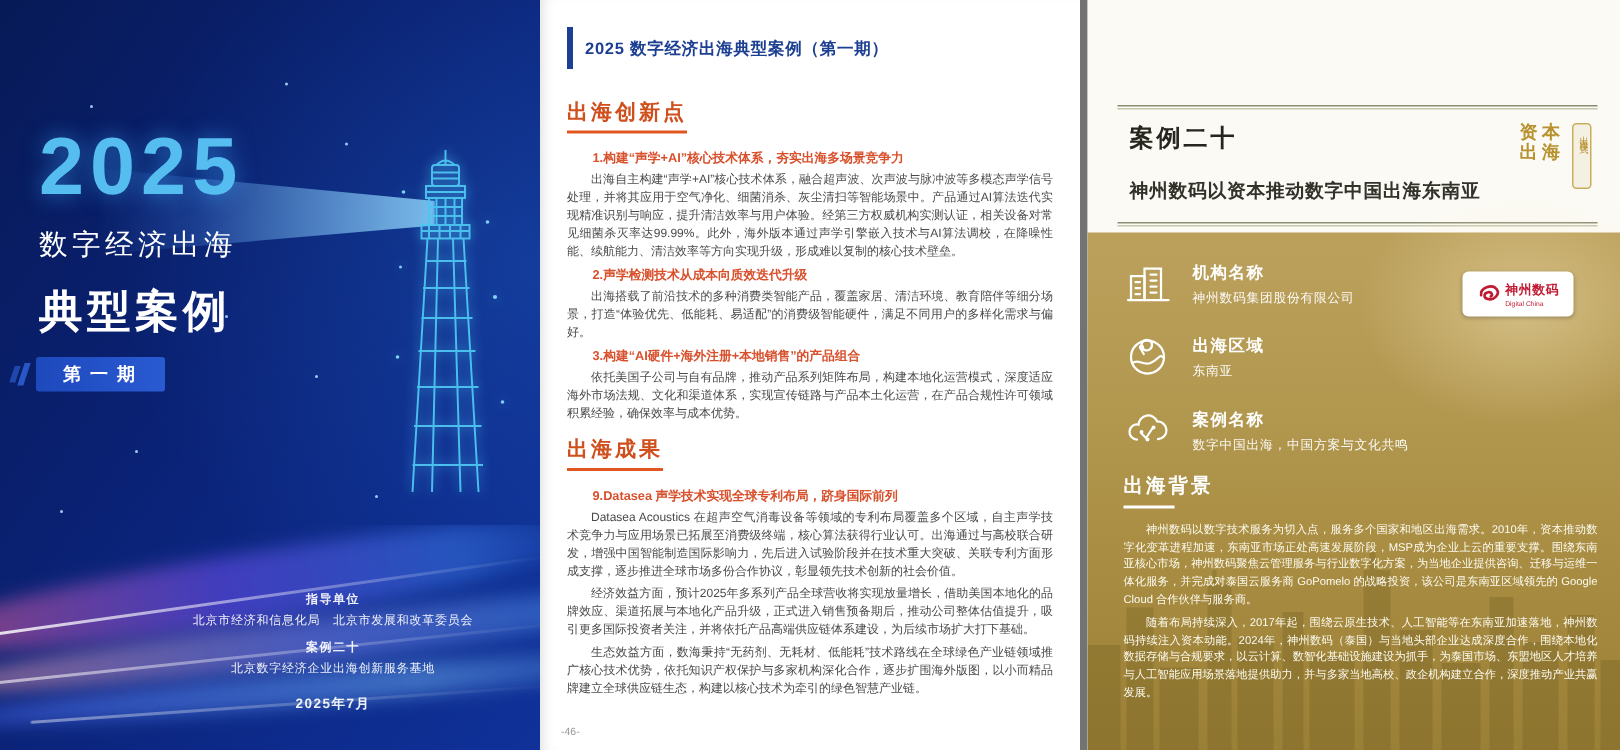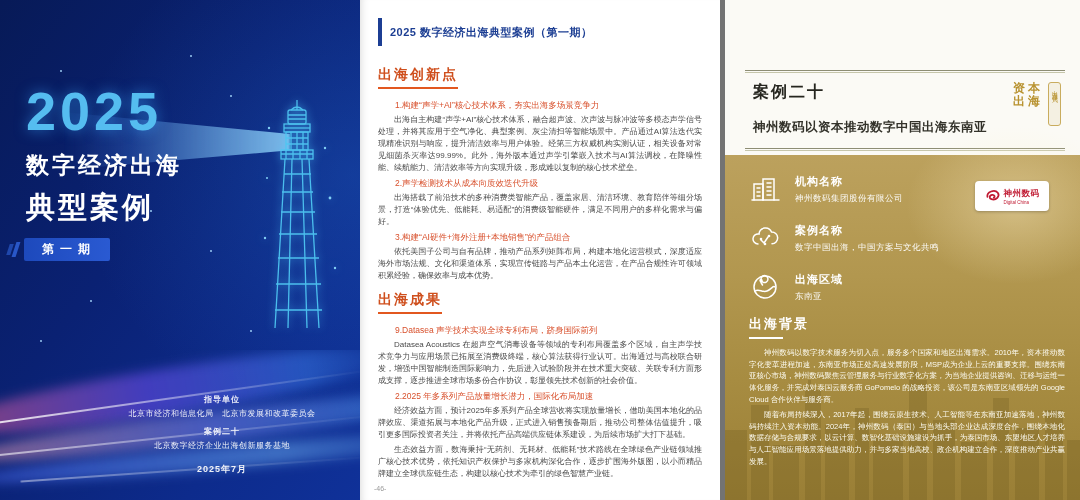--- a/index.html
+++ b/index.html
@@ -25,42 +25,42 @@
         background:linear-gradient(90deg, rgba(80,110,255,.5), rgba(120,190,255,.45) 60%, transparent); }
   .wline { position:absolute; height:2px; border-radius:2px; filter:blur(.4px);
            background:linear-gradient(90deg, rgba(255,255,255,.85), rgba(255,255,255,.15) 80%, transparent); }
   .w1 { left:-10px; top:46px; width:380px; transform:rotate(-8deg); }
   .w2 { left:-10px; top:84px; width:400px; transform:rotate(-6deg); opacity:.7; }
   .w3 { left:20px; top:118px; width:360px; transform:rotate(-4deg); opacity:.5; }
   .dots { position:absolute; inset:0; }
   .dot { position:absolute; width:2px; height:2px; border-radius:50%; background:rgba(170,220,255,.9); }
   .cover-year { position:absolute; left:26px; top:80px; font-size:54px; font-weight:800; letter-spacing:4px;
                 color:#55bdf0; text-shadow:0 0 14px rgba(60,170,255,.55); }
-  .cover-t1 { position:absolute; left:26px; top:150px; font-size:23px; font-weight:700; color:#ffffff; letter-spacing:3px; }
+  .cover-t1 { position:absolute; left:26px; top:150px; font-size:19px; font-weight:400; color:#ffffff; letter-spacing:3px; }
   .cover-t2 { position:absolute; left:26px; top:188px; font-size:29px; font-weight:800; color:#ffffff; letter-spacing:3px; }
   .issue { position:absolute; left:8px; top:238px; display:flex; align-items:center; }
   .issue-bar { width:4px; height:15px; background:#2f62d8; margin-right:2px; transform:skewX(-18deg); opacity:.85; }
   .issue-bar.short { height:11px; opacity:.6; }
   .issue-box { margin-left:4px; background:linear-gradient(90deg,#1d49bc,#2a5ad2); color:#fff; font-size:12px;
                font-weight:700; letter-spacing:6px; padding:3px 14px 3px 18px; border-radius:2px; }
   .cover-footer { position:absolute; left:0; bottom:24px; width:100%; text-align:center;
                   color:rgba(255,255,255,.92);padding-left:28px; }
   .cf-label { font-size:8px; font-weight:700; margin-top:7px; letter-spacing:1px; }
   .cf-val { font-size:8px; margin-top:3px; letter-spacing:.5px; }
   .cf-date { font-size:9px; font-weight:700; margin-top:12px; letter-spacing:1px; }
 
   
   .page-mid { position:absolute; left:360px; top:0; width:360px; height:500px; background:#ffffff;
               padding:18px 18px 0 18px; box-shadow:inset 8px 0 10px -8px rgba(0,0,0,.18); }
   .mid-header { display:flex; align-items:center; margin-bottom:14px; }
   .hdr-bar { width:4px; height:28px; background:#1c3e93; margin-right:8px; }
   .hdr-text { font-size:11px; font-weight:700; color:#1c3e93; letter-spacing:.5px; }
   .sec-title { display:inline-block; font-size:14px; font-weight:800; color:#cf4f1d; letter-spacing:2px;
                border-bottom:2px solid #e2571f; padding-bottom:3px; margin:6px 0 7px 0; }
-  .sub-h { font-size:8.5px; font-weight:400; color:#d8502c; margin:4px 0 2px 0; text-indent:2em; }
+  .sub-h { font-size:8.5px; font-weight:700; color:#d8502c; margin:4px 0 2px 0; text-indent:2em; }
   .body-p { font-size:8px; color:#4a4a4a; line-height:1.5; text-align:justify; text-indent:2em; margin-bottom:3px; }
   .page-num { position:absolute; left:14px; bottom:8px; font-size:7px; color:#999; }
 
   
   .page-case { position:absolute; left:720px; top:0; width:360px; height:500px; background:#fbfaf5;
                border-left:5px solid #737373; overflow:hidden; }
   .case-head { position:absolute; left:0; top:0; width:360px; height:155px; background:#fbfaf5; }
   .rule { position:absolute; left:20px; width:320px; height:3px;
           border-top:1px solid #8d8d74; border-bottom:1px solid #c6c6ab; }
   .rule.top { top:70px; } .rule.bottom { top:148px; }
@@ -167,32 +167,31 @@
 
   <section class="page-mid">
     <div class="mid-header">
       <span class="hdr-bar"></span>
       <span class="hdr-text">2025 数字经济出海典型案例（第一期）</span>
     </div>
 
     <div>
       <div class="sec-title">出海创新点</div>
       <div class="sub-h">1.构建“声学+AI”核心技术体系，夯实出海多场景竞争力</div>
-      <p class="body-p">出海自主构建“声学+AI”核心技术体系，融合超声波、次声波与脉冲波等多模态声学信号处理，并将其应用于空气净化、典型案例、灰尘清扫等智能场景中。产品通过AI算法迭代实现精准识别与响应，提升清洁效率与用户体验。经第三方权威机构实测认证，相关设备对常见细菌杀灭率达99.99%。此外，海外版本通过声学引擎嵌入技术与AI算法调校，在降噪性能、续航能力、清洁效率等方向实现升级，形成难以复制的核心技术壁垒。</p>
+      <p class="body-p">出海自主构建“声学+AI”核心技术体系，融合超声波、次声波与脉冲波等多模态声学信号处理，并将其应用于空气净化、细菌消杀、灰尘清扫等智能场景中。产品通过AI算法迭代实现精准识别与响应，提升清洁效率与用户体验。经第三方权威机构实测认证，相关设备对常见细菌杀灭率达99.99%。此外，海外版本通过声学引擎嵌入技术与AI算法调校，在降噪性能、续航能力、清洁效率等方向实现升级，形成难以复制的核心技术壁垒。</p>
       <div class="sub-h">2.声学检测技术从成本向质效迭代升级</div>
       <p class="body-p">出海搭载了前沿技术的多种消费类智能产品，覆盖家居、清洁环境、教育陪伴等细分场景，打造“体验优先、低能耗、易适配”的消费级智能硬件，满足不同用户的多样化需求与偏好。</p>
       <div class="sub-h">3.构建“AI硬件+海外注册+本地销售”的产品组合</div>
       <p class="body-p">依托美国子公司与自有品牌，推动产品系列矩阵布局，构建本地化运营模式，深度适应海外市场法规、文化和渠道体系，实现宣传链路与产品本土化运营，在产品合规性许可领域积累经验，确保效率与成本优势。</p>
     </div>
 
     <div>
       <div class="sec-title">出海成果</div>
       <div class="sub-h">9.Datasea 声学技术实现全球专利布局，跻身国际前列</div>
       <p class="body-p">Datasea Acoustics 在超声空气消毒设备等领域的专利布局覆盖多个区域，自主声学技术竞争力与应用场景已拓展至消费级终端，核心算法获得行业认可。出海通过与高校联合研发，增强中国智能制造国际影响力，先后进入试验阶段并在技术重大突破、关联专利方面形成支撑，逐步推进全球市场多份合作协议，彰显领先技术创新的社会价值。</p>
-      <div class="sub-h">2.2025 年多系列产品放量增长潜力，国际化布局加速</div>
       <p class="body-p">经济效益方面，预计2025年多系列产品全球营收将实现放量增长，借助美国本地化的品牌效应、渠道拓展与本地化产品升级，正式进入销售预备期后，推动公司整体估值提升，吸引更多国际投资者关注，并将依托产品高端供应链体系建设，为后续市场扩大打下基础。</p>
       <p class="body-p">生态效益方面，数海秉持“无药剂、无耗材、低能耗”技术路线在全球绿色产业链领域推广核心技术优势，依托知识产权保护与多家机构深化合作，逐步扩围海外版图，以小而精品牌建立全球供应链生态，构建以核心技术为牵引的绿色智慧产业链。</p>
     </div>
 
     <div class="page-num">-46-</div>
   </section>
 
   <section class="page-case">
     <div class="case-head">
       <div class="rule top"></div>
@@ -256,46 +255,46 @@
             </g>
           </svg>
           <div>
             <div class="info-label">机构名称</div>
             <div class="info-value">神州数码集团股份有限公司</div>
           </div>
         </div>
         <div class="info-row">
           <svg class="info-icon" viewBox="0 0 32 32">
             <g stroke="#ffffff" stroke-width="1.5" fill="none" stroke-linecap="round">
+              <circle cx="16" cy="16" r="11"></circle>
+              <path d="M6 20 c4-3 7 2 12 0 s6-6 8-4"></path>
+              <path d="M12 8 a3.5 3.5 0 1 1 0 .1 M12 11.5 l1.5 2.5"></path>
+              <circle cx="12" cy="9.5" r="1" fill="#fff"></circle>
+            </g>
+          </svg>
+          <div>
+            <div class="info-label">出海区域</div>
+            <div class="info-value">东南亚</div>
+          </div>
+        </div>
+        <div class="info-row">
+          <svg class="info-icon" viewBox="0 0 32 32">
+            <g stroke="#ffffff" stroke-width="1.5" fill="none" stroke-linecap="round">
               <path d="M9 22 a5 5 0 1 1 1-9.9 A6.5 6.5 0 0 1 22.5 10 A5 5 0 0 1 23 21.8"></path>
               <path d="M12 18 l3 3 M19 15 l-4 6"></path>
             </g>
             <circle cx="12" cy="17" r="1.3" fill="#fff"></circle>
               <circle cx="20" cy="14" r="1.3" fill="#fff"></circle>
             <circle cx="16" cy="22" r="1.3" fill="#fff"></circle>
           </svg>
           <div>
             <div class="info-label">案例名称</div>
             <div class="info-value">数字中国出海，中国方案与文化共鸣</div>
           </div>
         </div>
-        <div class="info-row">
-          <svg class="info-icon" viewBox="0 0 32 32">
-            <g stroke="#ffffff" stroke-width="1.5" fill="none" stroke-linecap="round">
-              <circle cx="16" cy="16" r="11"></circle>
-              <path d="M6 20 c4-3 7 2 12 0 s6-6 8-4"></path>
-              <path d="M12 8 a3.5 3.5 0 1 1 0 .1 M12 11.5 l1.5 2.5"></path>
-              <circle cx="12" cy="9.5" r="1" fill="#fff"></circle>
-            </g>
-          </svg>
-          <div>
-            <div class="info-label">出海区域</div>
-            <div class="info-value">东南亚</div>
-          </div>
-        </div>
       </div>
 
       <div class="bg-sec">
         <div class="bg-title">出海背景</div>
         <div class="bg-underline"></div>
         <p class="bg-p">神州数码以数字技术服务为切入点，服务多个国家和地区出海需求。2010年，资本推动数字化变革进程加速，东南亚市场正处高速发展阶段，MSP成为企业上云的重要支撑。围绕东南亚核心市场，神州数码聚焦云管理服务与行业数字化方案，为当地企业提供咨询、迁移与运维一体化服务，并完成对泰国云服务商 GoPomelo 的战略投资，该公司是东南亚区域领先的 Google Cloud 合作伙伴与服务商。</p>
         <p class="bg-p">随着布局持续深入，2017年起，围绕云原生技术、人工智能等在东南亚加速落地，神州数码持续注入资本动能。2024年，神州数码（泰国）与当地头部企业达成深度合作，围绕本地化数据存储与合规要求，以云计算、数智化基础设施建设为抓手，为泰国市场、东盟地区人才培养与人工智能应用场景落地提供助力，并与多家当地高校、政企机构建立合作，深度推动产业共赢发展。</p>
       </div>
     </div>
   </section>

